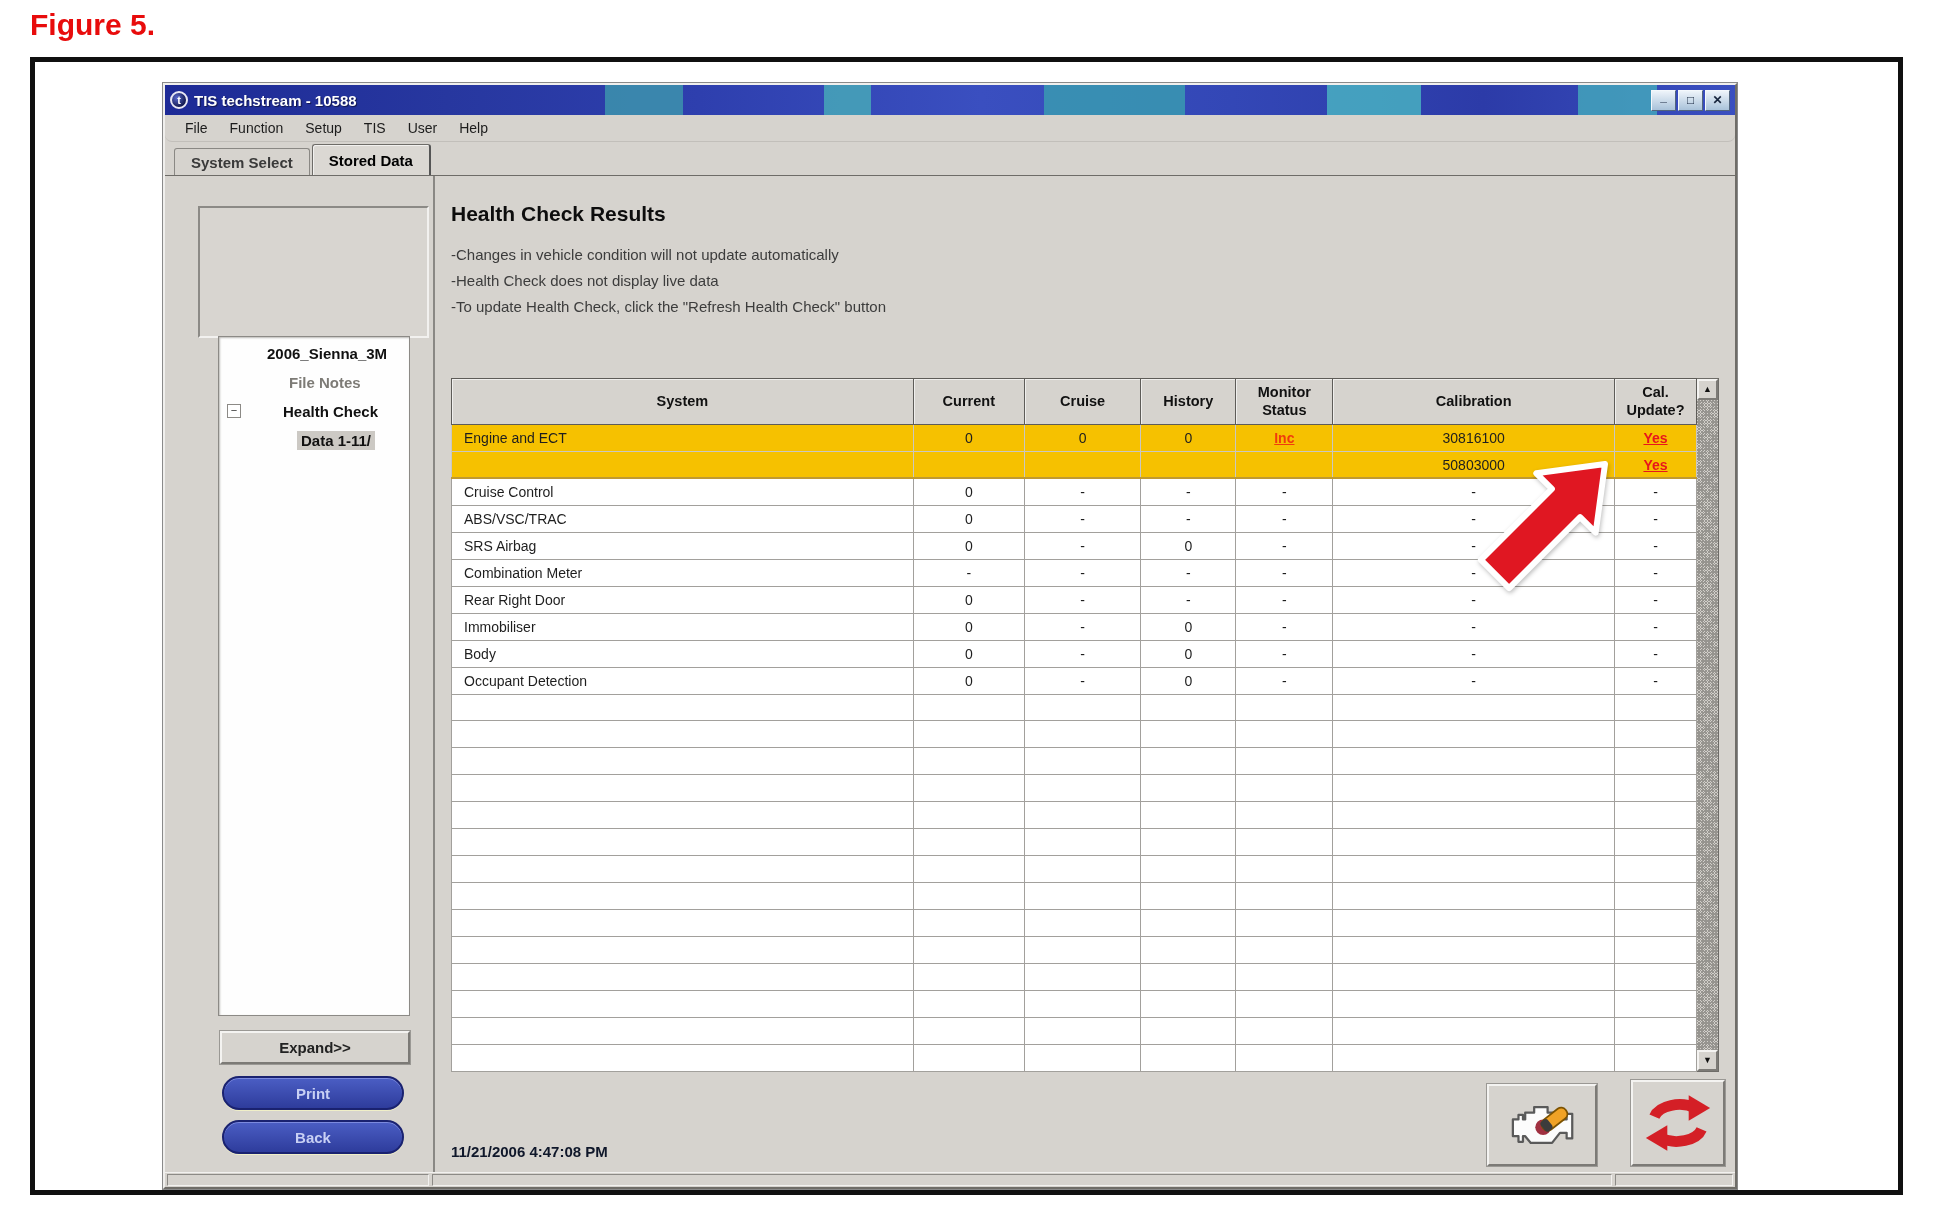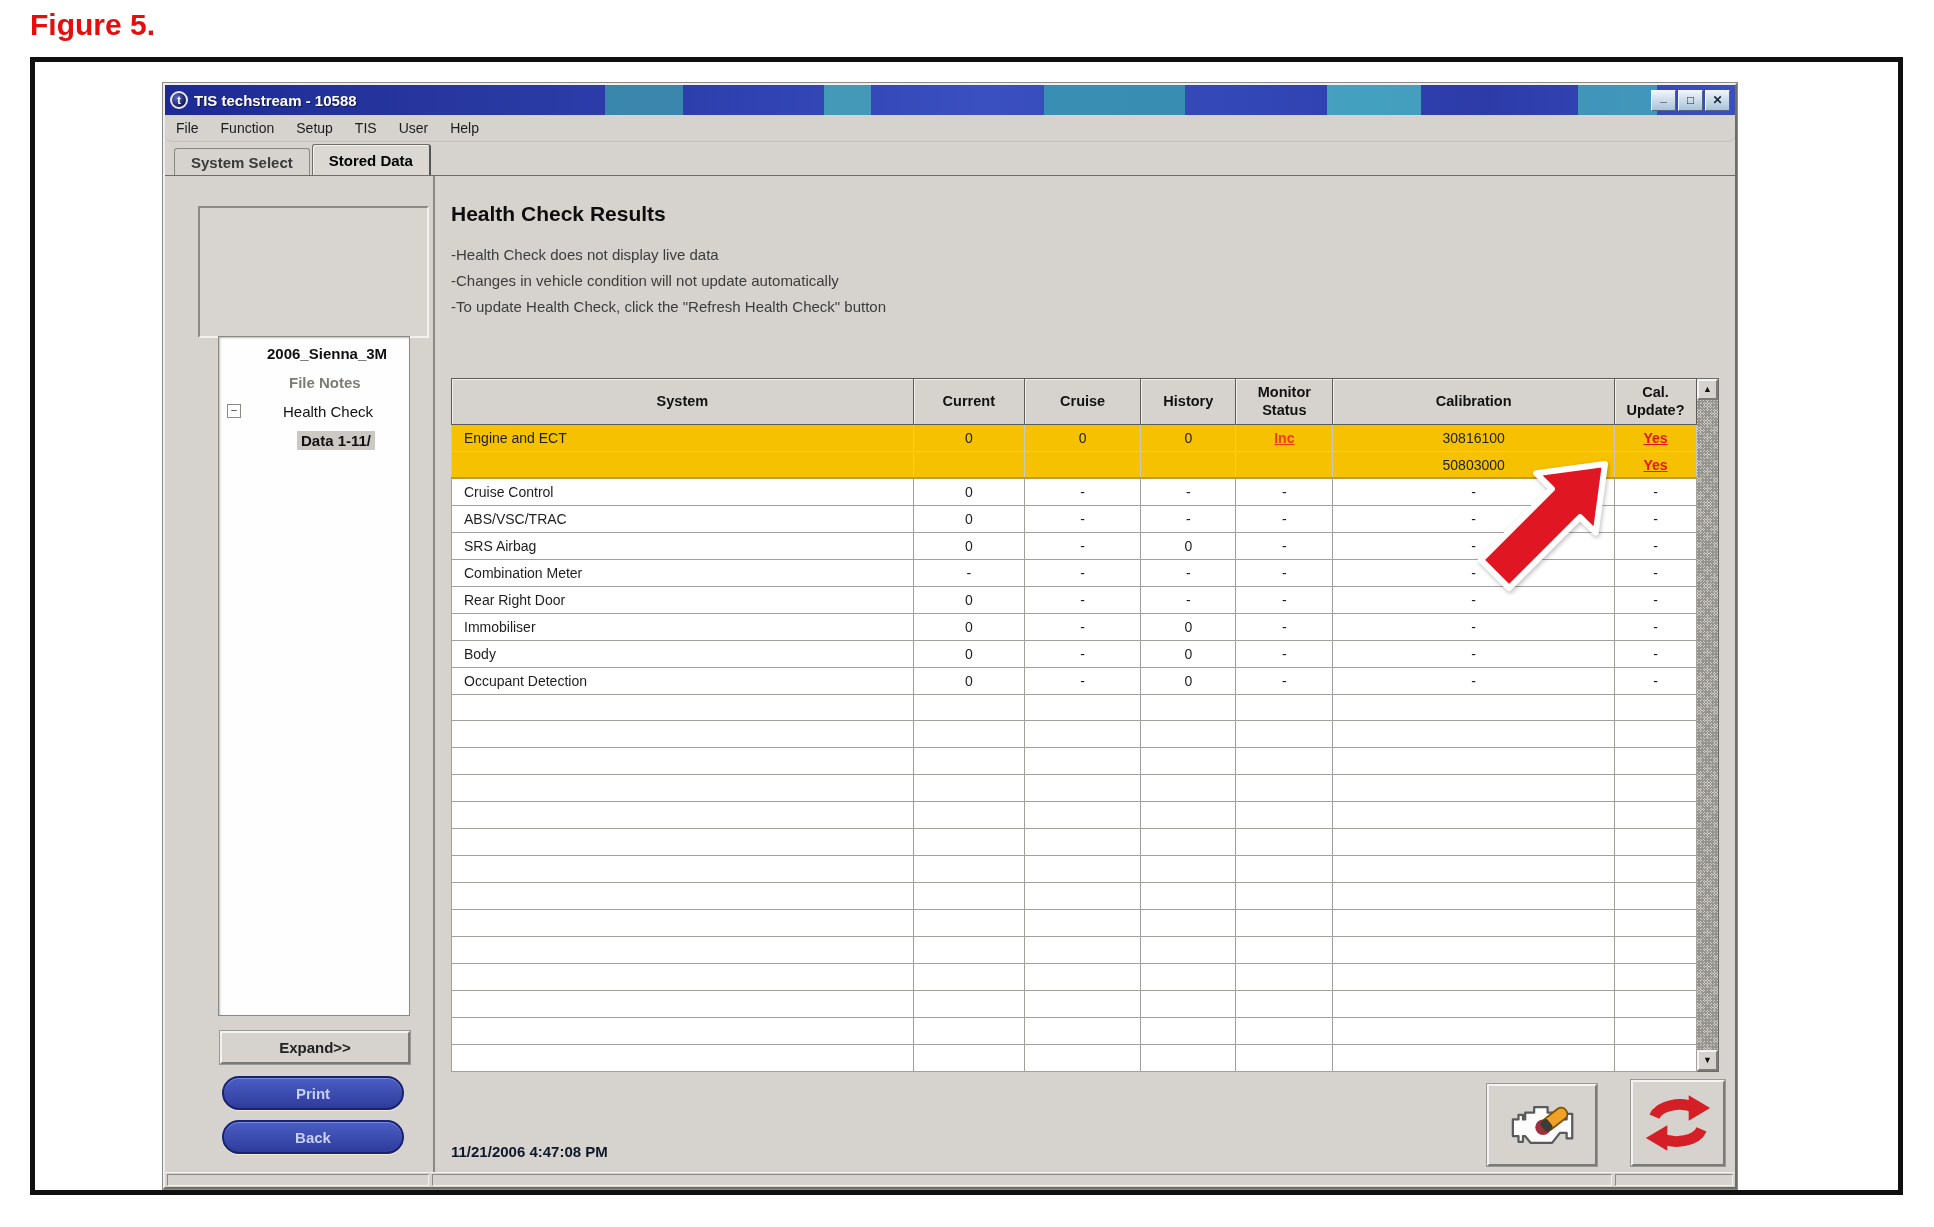--- a/index.html
+++ b/index.html
@@ -23,42 +23,42 @@
   .ta5 { left:90%; width:5%;  background:#45b2bc; }
   .app-icon { width:18px; height:18px; border-radius:50%; background:radial-gradient(circle at 35% 35%, #5a6ad0, #141b52 70%);
     border:2px solid #e8e8f4; color:#fff; font-size:11px; font-weight:bold; line-height:14px; text-align:center; margin-right:6px; flex:0 0 18px; z-index:2; }
   .window-title { color:#ffffff; font-size:15px; font-weight:bold; text-shadow:1px 1px 1px #10154a; z-index:2; }
   .tb-buttons { margin-left:auto; display:flex; gap:2px; z-index:2; }
   .tb-btn { width:25px; height:21px; background:linear-gradient(#eef4fa,#a9c2da); border:1px solid; border-color:#f4f8fc #51647e #51647e #f4f8fc;
     font-size:12px; font-weight:bold; color:#16243c; text-align:center; line-height:19px; cursor:default; }
   .tb-btn.min { line-height:13px; }
 
   
-  .menubar { height:27px; flex:0 0 27px; display:flex; align-items:center; padding-left:0; background:#d6d3ce; border-bottom:1px solid #c2bfba;border-radius:7px; }
+  .menubar { height:27px; flex:0 0 27px; display:flex; align-items:center; padding-left:9px; background:#d6d3ce; border-bottom:1px solid #c2bfba;border-radius:7px; }
   .menu-item { font-size:14px; color:#1c1c1c; padding:3px 11px; }
 
   
   .tab-strip { height:33px; flex:0 0 33px; display:flex; align-items:flex-end; padding-left:9px; background:#d6d3ce; }
   .tab { height:27px; padding:0 16px; display:flex; align-items:center; font-size:15px; color:#3a3a3a; font-weight:600;
     background:#d6d3ce; border:1px solid #8a8884; border-bottom:none; border-radius:3px 3px 0 0; margin-right:2px; }
   .tab.active { height:31px; font-weight:bold; color:#000; background:#dbd8d3; border-color:#6e6c68; box-shadow:inset 1px 1px 0 #f2f1ef; border-right:2px solid #555; }
 
   
   .main { flex:1 1 auto; display:flex; border-top:1px solid #6e6c68; box-shadow:inset 0 1px 0 #f4f3f1; position:relative; }
 
   
   .sidebar { flex:0 0 270px; position:relative; background:#d6d3ce; border-right:2px solid; border-color:#8a8884; box-shadow:1px 0 0 #f4f3f1; }
   .sidebar-topbox { position:absolute; left:33px; right:4px; top:30px; height:132px; background:#d8d5d0;
     border:2px solid; border-color:#8c8a86 #f2f1ef #f2f1ef #8c8a86; }
   .session-tree { position:absolute; left:53px; right:23px; top:160px; bottom:156px; background:#fefefe;
     border:1px solid #8c8a86; box-shadow:inset 1px 1px 2px #bcbab6; overflow:hidden; padding-top:2px; white-space:nowrap; }
   .tree-item { position:relative; height:29px; line-height:29px; font-size:15px; color:#111; }
   .tree-item.root  .tree-label { margin-left:48px; font-weight:bold; }
   .tree-item.dim   .tree-label { margin-left:70px; color:#7d7b76; font-weight:600; }
-  .tree-item.branch .tree-label { margin-left:64px; font-weight:normal; }
+  .tree-item.branch .tree-label { margin-left:64px; font-weight:bold; }
   .tree-item.leaf-selected .tree-label { margin-left:78px; font-weight:bold; background:#ccc9c4; padding:1px 4px; }
   .expander { position:absolute; left:8px; top:7px; width:14px; height:14px; background:#fff; border:1px solid #8c8a86;
     font-size:11px; line-height:11px; text-align:center; color:#333; }
 
   .side-btn { position:absolute; left:55px; width:190px; height:33px; background:#d6d3ce; text-align:center;
     border:2px solid; border-color:#f4f3f1 #7c7a76 #7c7a76 #f4f3f1; box-shadow:0 0 0 1px #9a9894;
     font-size:15px; font-weight:600; color:#222; line-height:29px; }
   .expand-btn { bottom:108px; }
   .pill-btn { position:absolute; left:57px; width:182px; height:34px; border-radius:17px; text-align:center; line-height:32px;
     background:linear-gradient(#4b5ec4,#2e3c9c); border:2px solid #1a2270; box-shadow:0 1px 0 #f0efc8, inset 0 1px 0 #7c8ade;
@@ -153,22 +153,22 @@
             <div class="tree-item leaf-selected"><span class="tree-label">Data 1-11/</span></div>
           </div>
         <div class="side-btn expand-btn">Expand&gt;&gt;</div>
         <div class="pill-btn print-btn">Print</div>
         <div class="pill-btn back-btn">Back</div>
       </div>
 
       <div class="content">
         <div class="hc-heading">Health Check Results</div>
         <div class="notes">
+            <div class="note-line">-Changes in vehicle condition will not update automatically</div>
             <div class="note-line">-Health Check does not display live data</div>
-            <div class="note-line">-Changes in vehicle condition will not update automatically</div>
             <div class="note-line">-To update Health Check, click the "Refresh Health Check" button</div>
           </div>
 
         <div class="table-zone">
           <table class="hc">
             <thead>
                 <tr>
                   <th class="c0">System</th>
                   <th class="c1">Current</th>
                   <th class="c2">Cruise</th>

